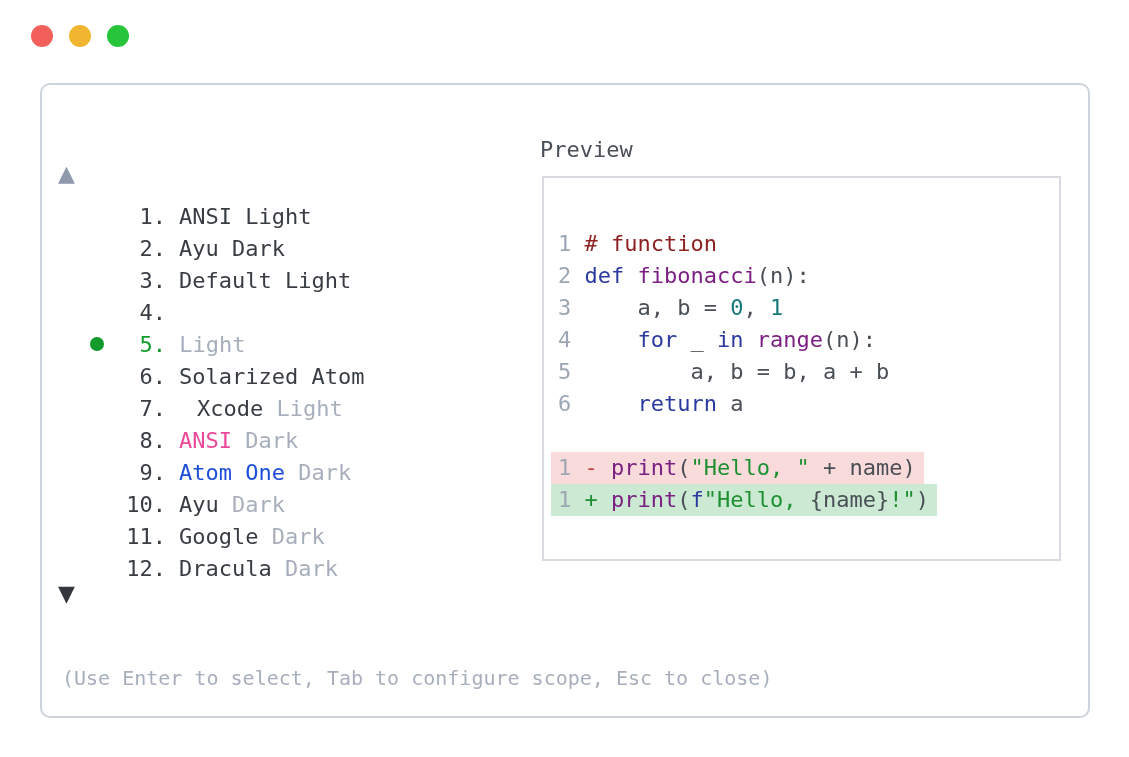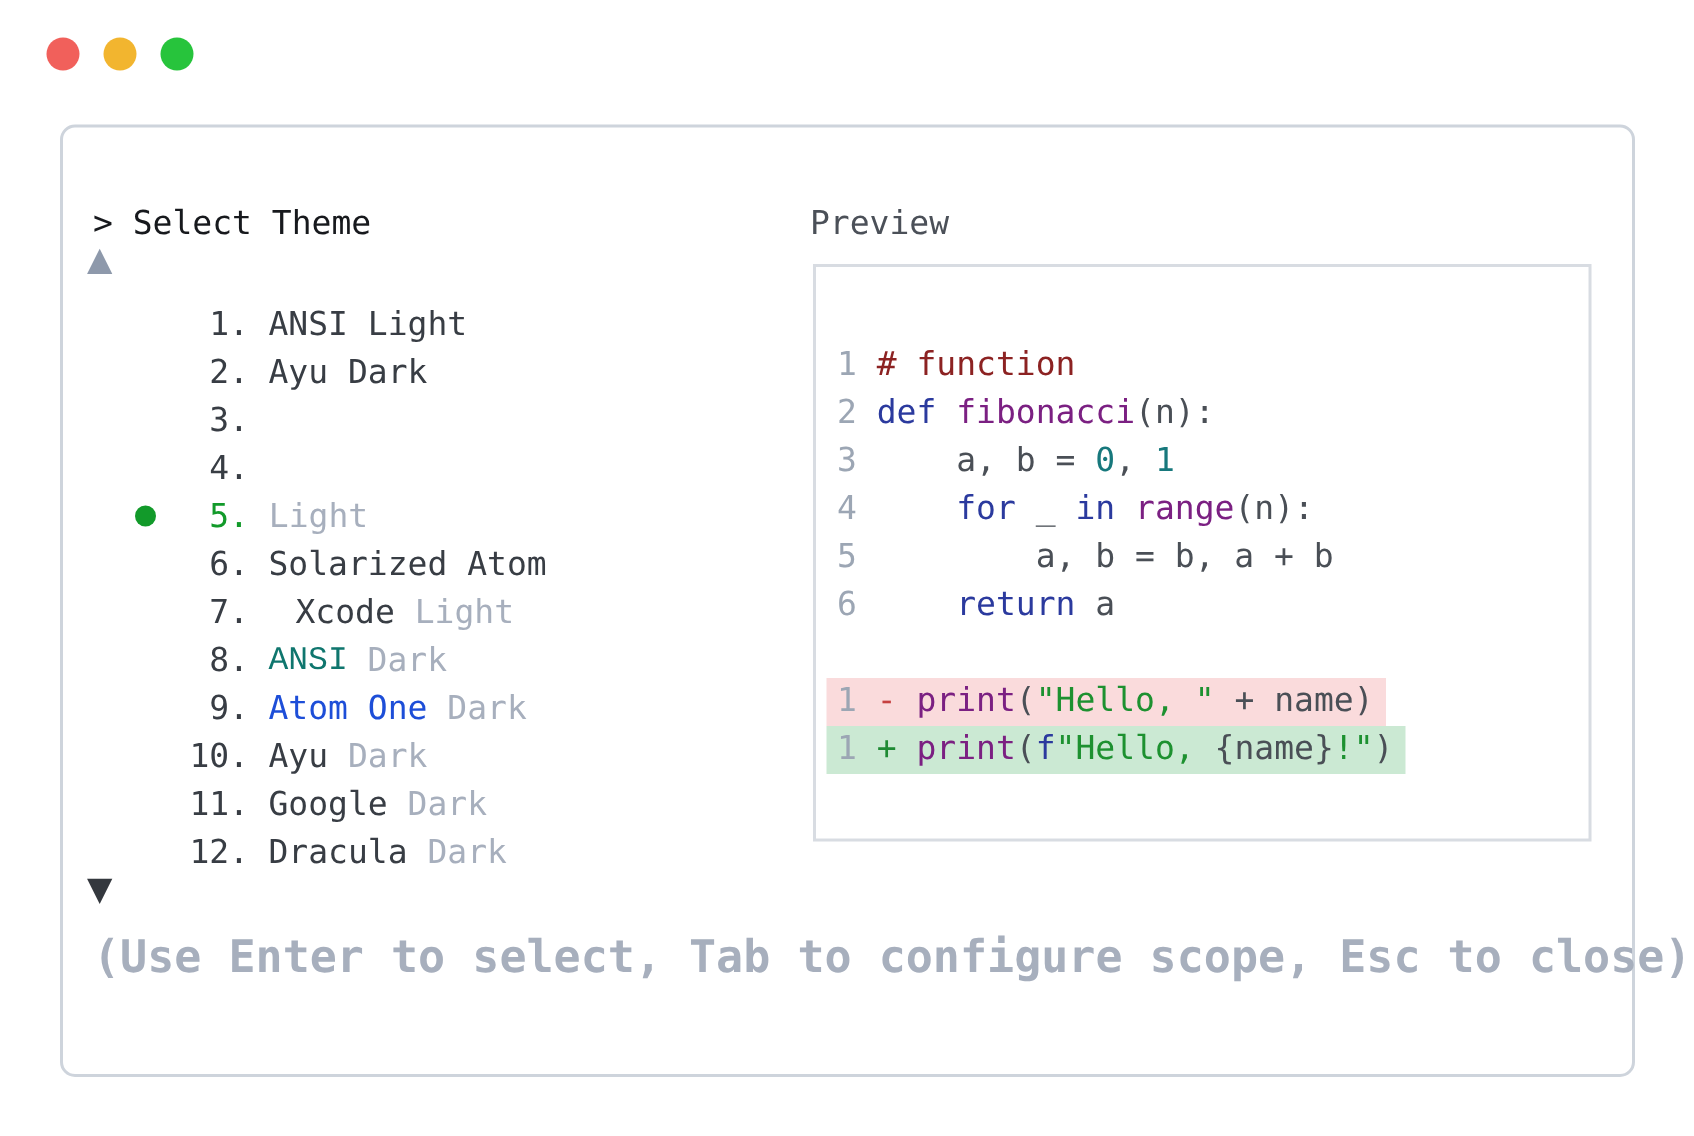--- a/index.html
+++ b/index.html
@@ -39,22 +39,22 @@
   .theme-row {
     display: flex; align-items: center;
     height: 32px; font-size: 22px; white-space: pre;
   }
   .dot-slot { width: 26px; margin-left: 42px; display: flex; justify-content: center; align-items: center; }
   .sel-dot { width: 14px; height: 14px; border-radius: 50%; }
   .num-slot { display: inline-block; width: 56px; text-align: right; }
   .name-slot { margin-left: 13px; }
 
   .help-text {
-    position: absolute; left: 20px; top: 538px;
-    font-size: 30px; line-height: 32px; white-space: pre; font-weight: bold;
+    position: absolute; left: 20px; top: 577px;
+    font-size: 20px; line-height: 32px; white-space: pre;
   }
 
   .preview-label {
     position: absolute; left: 498px; top: 49px;
     font-size: 22px; line-height: 32px;
   }
   .preview-box {
     position: absolute; left: 500px; top: 91px;
     width: 519px; height: 385px;
     background: #ffffff;
@@ -74,33 +74,32 @@
 </head>
 <body>
 
 <div class="traffic-lights">
   <div class="tl-dot" id="tl-0" style="background: rgb(241, 96, 91);"></div>
   <div class="tl-dot" id="tl-1" style="background: rgb(242, 181, 47);"></div>
   <div class="tl-dot" id="tl-2" style="background: rgb(39, 196, 60);"></div>
 </div>
 
 <div class="main-panel">
-  <div class="prompt-row" style="color: rgb(23, 25, 29);">&gt; Select Theme</div>
 
   <div class="scroll-arrow scroll-up" id="scroll-up" style="color: rgb(142, 153, 171);">▲</div>
 
   <div class="theme-list" id="theme-list">
       <div class="theme-row"><div class="dot-slot"></div><span class="num-slot" style="color: rgb(56, 61, 68);">1.</span><span class="name-slot" style="color: rgb(56, 61, 68);">ANSI Light</span></div>
       <div class="theme-row"><div class="dot-slot"></div><span class="num-slot" style="color: rgb(56, 61, 68);">2.</span><span class="name-slot" style="color: rgb(56, 61, 68);">Ayu Dark</span></div>
-      <div class="theme-row"><div class="dot-slot"></div><span class="num-slot" style="color: rgb(56, 61, 68);">3.</span></div>
+      <div class="theme-row"><div class="dot-slot"></div><span class="num-slot" style="color: rgb(56, 61, 68);">3.</span><span class="name-slot" style="color: rgb(56, 61, 68);">Default Light</span></div>
       <div class="theme-row"><div class="dot-slot"></div><span class="num-slot" style="color: rgb(56, 61, 68);">4.</span></div>
       <div class="theme-row"><div class="dot-slot"><div class="sel-dot" style="background: rgb(18, 154, 42);"></div></div><span class="num-slot" style="color: rgb(18, 154, 42);">5.</span><span style="color: rgb(167, 175, 189);"> Light</span></div>
       <div class="theme-row"><div class="dot-slot"></div><span class="num-slot" style="color: rgb(56, 61, 68);">6.</span><span class="name-slot" style="color: rgb(56, 61, 68);">Solarized Atom</span></div>
       <div class="theme-row"><div class="dot-slot"></div><span class="num-slot" style="color: rgb(56, 61, 68);">7.</span><span class="name-slot" style="color: rgb(56, 61, 68); margin-left: 31px;">Xcode</span><span style="color: rgb(167, 175, 189);"> Light</span></div>
-      <div class="theme-row"><div class="dot-slot"></div><span class="num-slot" style="color: rgb(56, 61, 68);">8.</span><span class="name-slot" style="color: #0f766e; font-family: Liberation Mono, monospace;">ANSI</span><span style="color: rgb(167, 175, 189);"> Dark</span></div>
+      <div class="theme-row"><div class="dot-slot"></div><span class="num-slot" style="color: rgb(56, 61, 68);">8.</span><span class="name-slot" style="color: #ec4899;">ANSI</span><span style="color: rgb(167, 175, 189);"> Dark</span></div>
       <div class="theme-row"><div class="dot-slot"></div><span class="num-slot" style="color: rgb(56, 61, 68);">9.</span><span class="name-slot" style="color: #1d4ed8;">Atom One</span><span style="color: rgb(167, 175, 189);"> Dark</span></div>
       <div class="theme-row"><div class="dot-slot"></div><span class="num-slot" style="color: rgb(56, 61, 68);">10.</span><span class="name-slot" style="color: rgb(56, 61, 68);">Ayu</span><span style="color: rgb(167, 175, 189);"> Dark</span></div>
       <div class="theme-row"><div class="dot-slot"></div><span class="num-slot" style="color: rgb(56, 61, 68);">11.</span><span class="name-slot" style="color: rgb(56, 61, 68);">Google</span><span style="color: rgb(167, 175, 189);"> Dark</span></div>
       <div class="theme-row"><div class="dot-slot"></div><span class="num-slot" style="color: rgb(56, 61, 68);">12.</span><span class="name-slot" style="color: rgb(56, 61, 68);">Dracula</span><span style="color: rgb(167, 175, 189);"> Dark</span></div>
     </div>
 
   <div class="scroll-arrow scroll-down" id="scroll-down" style="color: rgb(52, 56, 62);">▼</div>
 
   <div class="help-text" id="help-text" style="color: rgb(167, 175, 189);">(Use Enter to select, Tab to configure scope, Esc to close)</div>
 

